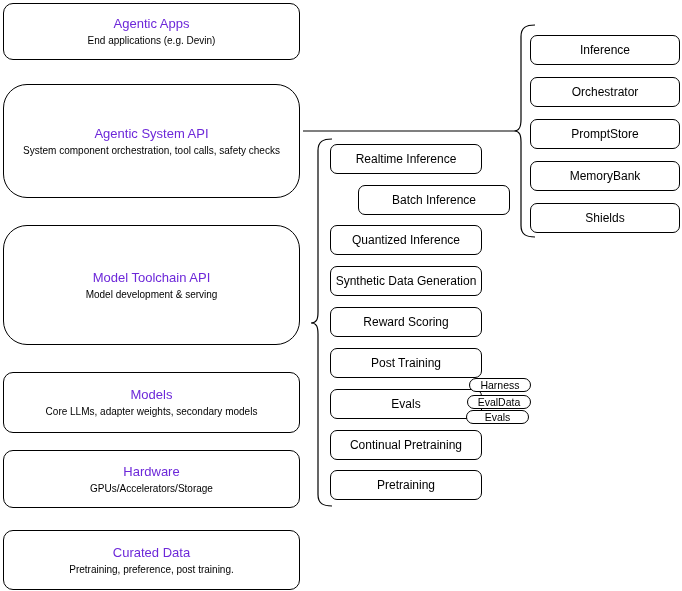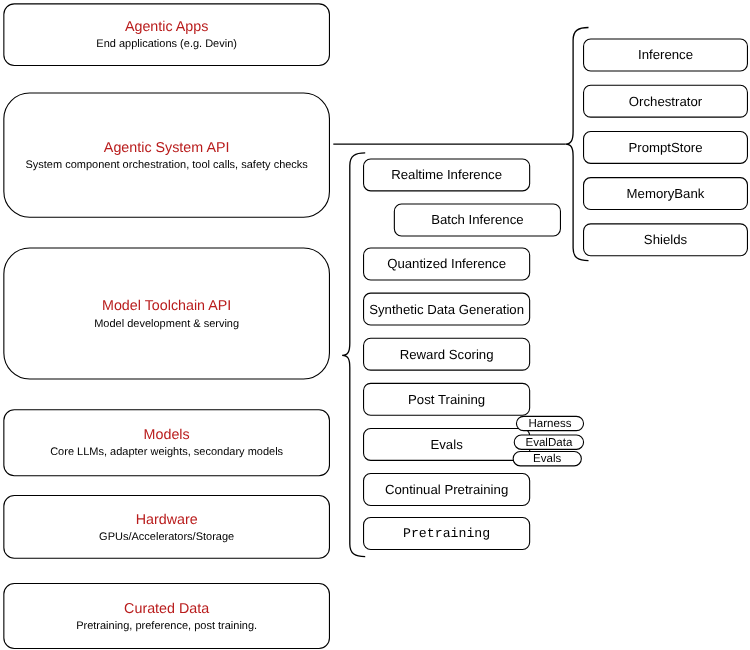--- a/index.html
+++ b/index.html
@@ -26,21 +26,21 @@
     display: flex;
     flex-direction: column;
     align-items: center;
     justify-content: center;
     text-align: center;
     z-index: 1;
   }
   .box .title {
     font-size: 13px;
     line-height: 15px;
-    color: #b91c1c;
+    color: #6d28d9;
     text-align: center;
   }
   .box .subtitle {
     font-size: 10px;
     line-height: 12px;
     margin-top: 4px;
     color: #000;
     padding: 0 6px;
   }
   .node {
@@ -114,21 +114,21 @@
   </div>
 
   <div class="node" style="left:330px; top:144px; width:152px; height:30px;">Realtime Inference</div>
   <div class="node" style="left:330px; top:185px; width:152px; height:30px;margin-left:28px;">Batch Inference</div>
   <div class="node" style="left:330px; top:225px; width:152px; height:30px;">Quantized Inference</div>
   <div class="node" style="left:330px; top:266px; width:152px; height:30px;">Synthetic Data Generation</div>
   <div class="node" style="left:330px; top:307px; width:152px; height:30px;">Reward Scoring</div>
   <div class="node" style="left:330px; top:348px; width:152px; height:30px;">Post Training</div>
   <div class="node" style="left:330px; top:389px; width:152px; height:30px;">Evals</div>
   <div class="node" style="left:330px; top:430px; width:152px; height:30px;">Continual Pretraining</div>
-  <div class="node" style="left:330px; top:470px; width:152px; height:30px;font-family:Liberation Mono, monospace;">Pretraining</div>
+  <div class="node" style="left:330px; top:470px; width:152px; height:30px;">Pretraining</div>
 
   <div class="pill" style="left:469px; top:378px; width:62px; height:14px;">Harness</div>
   <div class="pill" style="left:467px; top:395px; width:64px; height:14px;">EvalData</div>
   <div class="pill" style="left:466px; top:410px; width:63px; height:14px;">Evals</div>
 
   <div class="node" style="left:530px; top:35px; width:150px; height:30px;">Inference</div>
   <div class="node" style="left:530px; top:77px; width:150px; height:30px;">Orchestrator</div>
   <div class="node" style="left:530px; top:119px; width:150px; height:30px;">PromptStore</div>
   <div class="node" style="left:530px; top:161px; width:150px; height:30px;">MemoryBank</div>
   <div class="node" style="left:530px; top:203px; width:150px; height:30px;">Shields</div>

